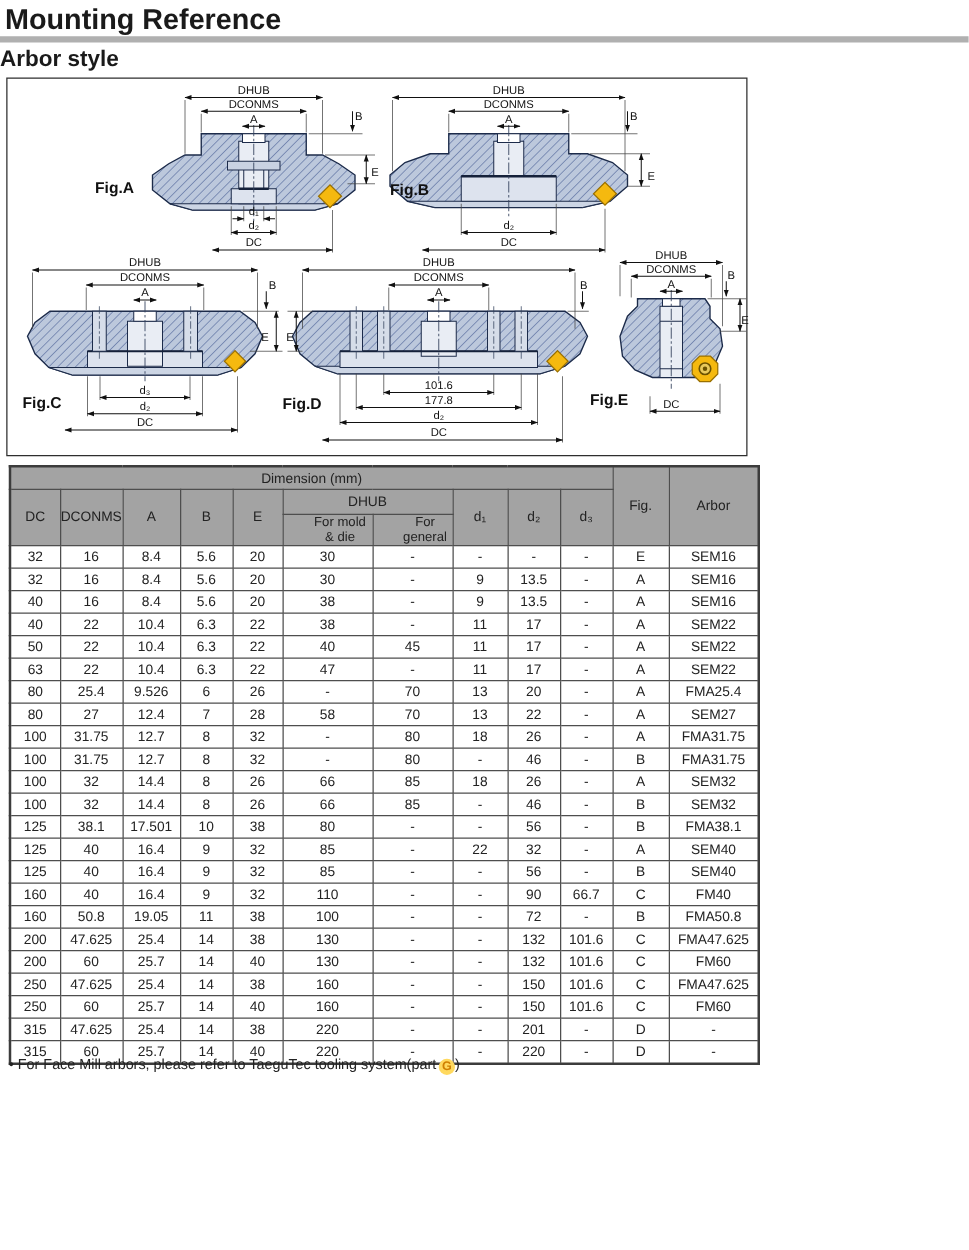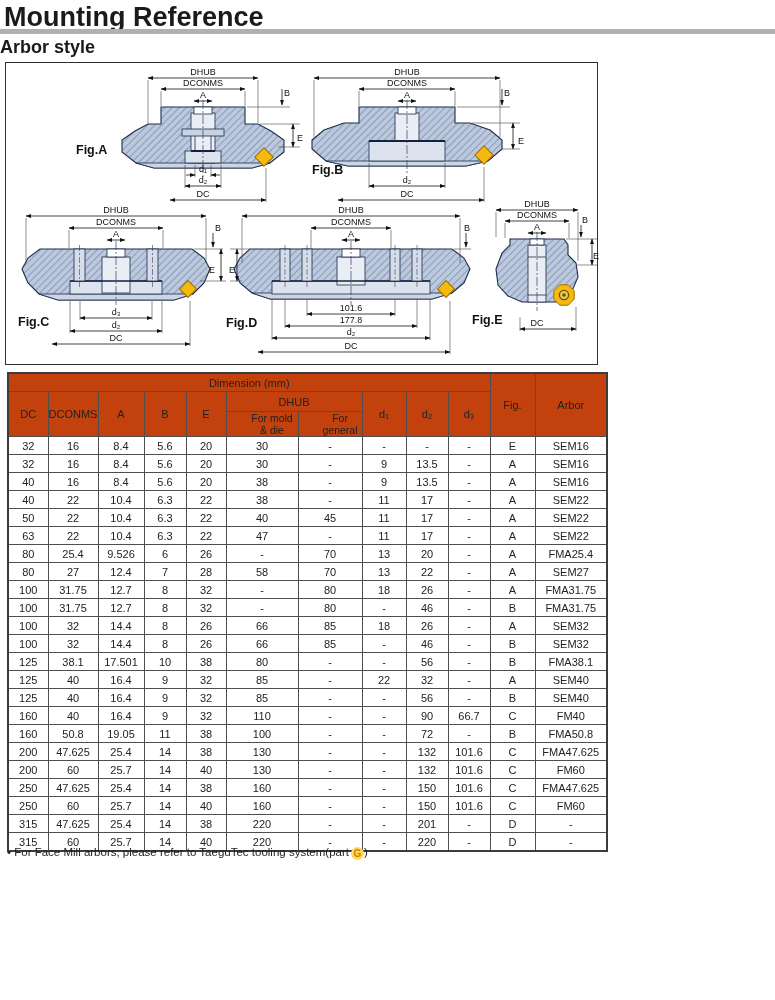--- a/index.html
+++ b/index.html
@@ -1,18 +1,18 @@
 <!DOCTYPE html>
 <html><head>
 <meta charset="utf-8">
 <style>
   html,body{margin:0;padding:0;background:#fff;}
   body{width:775px;height:1000px;position:relative;overflow:hidden;
        font-family:"Liberation Sans",sans-serif;color:#1a1a1a;}
-  .page-title{position:absolute;left:4px;top:2px;font-size:27px;font-weight:bold;letter-spacing:0px;}
+  .page-title{position:absolute;left:4px;top:2px;font-size:23px;font-weight:bold;letter-spacing:0px;}
   .title-rule{position:absolute;left:0;top:29px;width:775px;height:5px;background:#b0b0b0;}
   .section-title{position:absolute;left:0;top:37px;font-size:18px;font-weight:bold;}
   .panel{position:absolute;left:5px;top:62px;width:591px;height:301px;border:1px solid #2e2e2e;background:#fff;}
   .figlabel{position:absolute;font-size:12.5px;font-weight:bold;color:#111;}
   .fig{position:absolute;}
   .figA{left:100px;top:4px;}
   .figB{left:288px;top:4px;}
   .figC{left:8px;top:142px;}
   .figD{left:222px;top:142px;}
   .figE{left:474px;top:136px;}
@@ -22,21 +22,21 @@
   .cl{stroke:#33415c;stroke-width:0.7;fill:none;stroke-dasharray:9 2 2 2;}
   .slotcl{stroke:#33415c;stroke-width:0.6;fill:none;stroke-dasharray:6 2 2 2;}
   .outline{stroke:#1c2b4a;stroke-width:1.1;}
   .thin{stroke:#1c2b4a;stroke-width:0.8;}
   .insert{fill:#f5b90f;stroke:#9a7000;stroke-width:1;}
   
   .dimtable{position:absolute;left:7px;top:372px;width:600px;border-collapse:collapse;table-layout:fixed;
             font-size:11px;border:2px solid #3c3c3c;}
   .dimtable th,.dimtable td{border:1px solid #4e4e4e;text-align:center;vertical-align:middle;
             padding:0;font-weight:normal;color:#222;}
-  .dimtable th{background:#c2410c;}
+  .dimtable th{background:#a3a3a3;}
   .dimtable td{height:17px;background:#fff;}
   .h1 th{height:17px;}
   .h2 th{height:19px;}
   .h3 th{height:17px;font-size:10.5px;padding-left:20px;}
   .footnote{position:absolute;left:7px;top:846px;font-size:11.5px;color:#222;}
   .gbadge{display:inline-block;width:13px;height:13px;border-radius:7px;background:#ffd95e;
           color:#cf7f00;font-weight:bold;font-size:10px;line-height:13px;text-align:center;
           vertical-align:-1px;margin-left:2px;}
 </style>
 </head>
@@ -149,21 +149,21 @@
       <text x="224" y="77">E</text>
       <line class="ext" x1="75" y1="96" x2="75" y2="121"></line>
         <line class="ext" x1="151" y1="96" x2="151" y2="121"></line>
       <text x="113" y="116" text-anchor="middle">d₂</text>
       <line class="dim" x1="75" y1="119" x2="151" y2="119" marker-start="url(#mB)" marker-end="url(#mB)"></line>
       <line class="ext" x1="190" y1="100" x2="190" y2="135"></line>
       <text x="113" y="130" text-anchor="middle">DC</text>
       <line class="dim" x1="44" y1="133" x2="190" y2="133" marker-start="url(#mB)" marker-end="url(#mB)"></line>
     </g>
   </svg>
-  <span class="figlabel" style="left:306px;top:100px;">Fig.B</span>
+  <span class="figlabel" style="left:306px;top:82px;">Fig.B</span>
 
   <svg class="fig figC" width="215" height="158">
     <defs>
       <pattern id="hC" width="5" height="5" patternUnits="userSpaceOnUse" patternTransform="rotate(45)">
         <rect width="5" height="5" fill="#bcc8dc"></rect>
           <line x1="0" y1="0" x2="0" y2="5" stroke="#7487b0" stroke-width="1.4"></line>
       </pattern>
       <marker id="mC" markerWidth="8" markerHeight="8" refX="6.5" refY="3.5" orient="auto-start-reverse">
         <path d="M0,1 L7,3.5 L0,6 z" fill="#111"></path>
         </marker>

